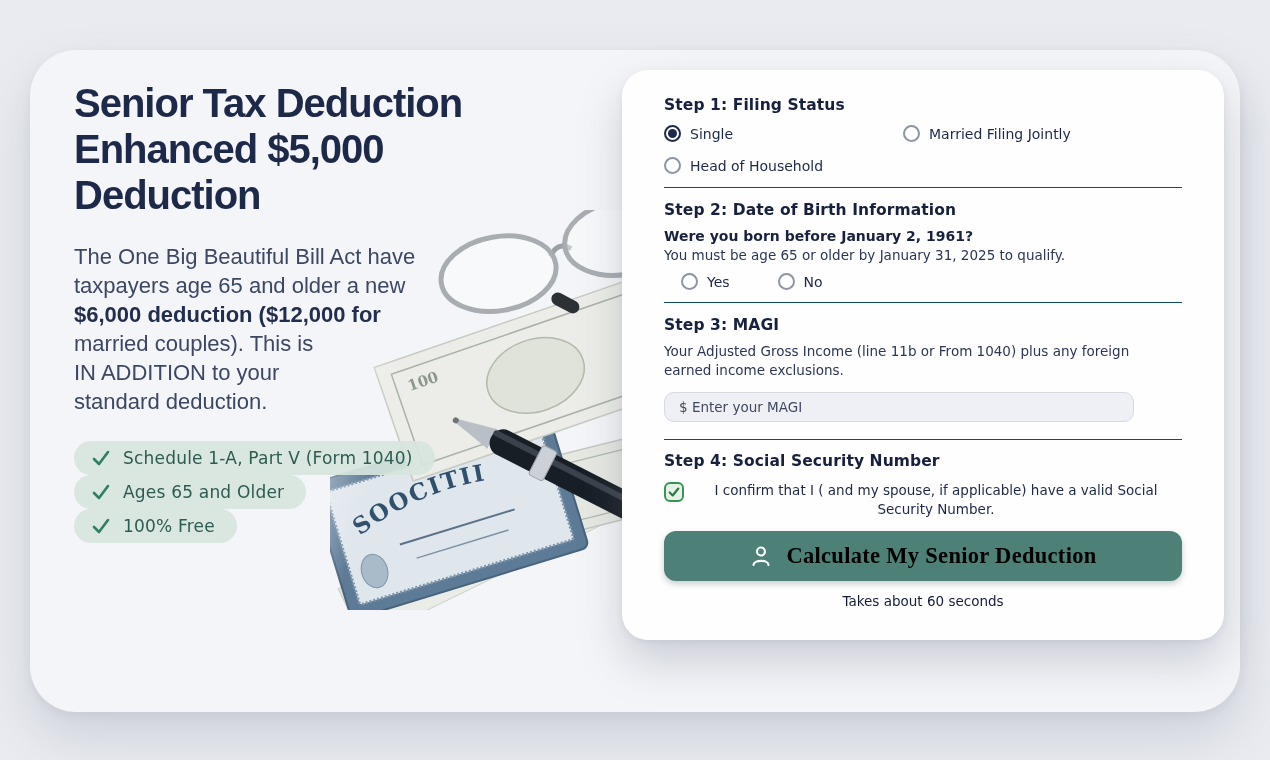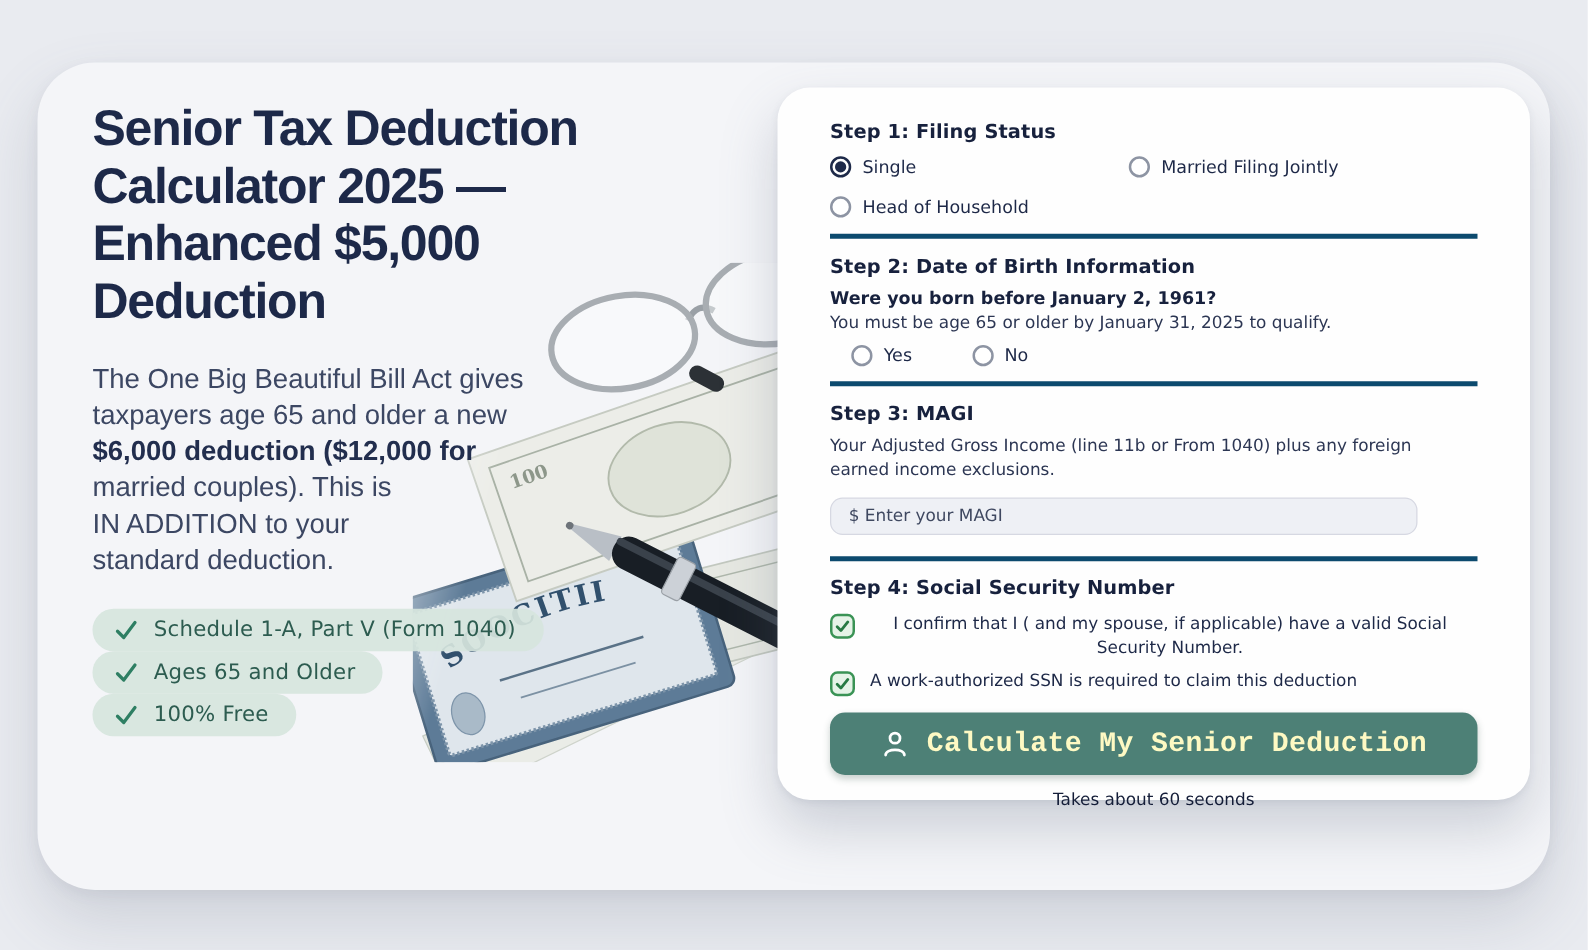--- a/index.html
+++ b/index.html
@@ -49,21 +49,21 @@
 
   
   .form-card {
     position:absolute; left:592px; top:20px; width:602px; height:570px;
     background:#fefefe; border-radius:26px;
     box-shadow:0 22px 44px rgba(98,106,128,.28), 0 2px 6px rgba(98,106,128,.10);
     padding:26px 42px 20px; z-index:3;
     font-family:"DejaVu Sans", sans-serif; color:#1a2340;
   }
   .step-title { font-size:15.5px; font-weight:700; color:#17213d; letter-spacing:.1px; }
-  .section { border-bottom:4px solid #0c4a6e; }
+  .section { border-bottom:1px solid #0c4a6e; }
   .s1 { padding-bottom:13px; }
   .s1 .step-title { margin-bottom:11px; }
   .radio-grid { display:grid; grid-template-columns:239px 1fr; row-gap:15px; }
   .radio-row { display:flex; align-items:center; gap:9px; cursor:pointer; }
   .radio {
     width:17px; height:17px; border-radius:50%; flex:none;
     border:2px solid #8d94a3; background:#fff; position:relative;
   }
   .radio.checked { border-color:#1e2a49; }
   .radio.checked::after {
@@ -94,23 +94,23 @@
     width:20px; height:20px; border-radius:6px; flex:none; margin-top:1px;
     border:2px solid #3a9355; background:#e5f3e7;
     display:flex; align-items:center; justify-content:center;
   }
   .checkbox svg { display:none; }
   .checkbox.checked svg { display:block; }
   .cb-label { font-size:13.5px; line-height:18.5px; color:#1d2847; max-width:480px; }
 
   .submit-btn {
     margin-top:13px; width:518px; height:50px; border:none; cursor:pointer;
-    background:#4d8076; border-radius:12px; color:#fef9c3;
+    background:#4d8076; border-radius:12px; color:#000000;
     display:flex; align-items:center; justify-content:center; gap:13px;
-    font-family:Liberation Mono, monospace; font-size:22.5px; font-weight:700;
+    font-family:Liberation Serif, serif; font-size:22.5px; font-weight:700;
     letter-spacing:.3px;
     box-shadow:0 3px 6px rgba(40,70,60,.25);
   }
   .footnote { margin-top:12px; text-align:center; font-size:13.5px; color:#141d38; }
 </style>
 </head>
 <body>
 
 <div class="stage">
   <div class="main-card">
@@ -163,26 +163,25 @@
           <ellipse cx="160" cy="38" rx="58" ry="37" fill="rgba(251,252,253,0.45)" stroke="#a8adb2" stroke-width="5"></ellipse>
           <path d="M216,28 L268,8" fill="none" stroke="#a8adb2" stroke-width="5"></path>
           <rect x="78" y="86" width="30" height="13" rx="6.5" fill="#2c3136" transform="rotate(38 93 92)"></rect>
         </g>
       </svg>
     </div>
 
     <div class="hero">
       <h1 class="hero-title">
         <div>Senior Tax Deduction</div>
-        <div>Calculator 2025 —</div>
         <div>Enhanced $5,000</div>
         <div>Deduction</div>
       </h1>
       <div class="hero-desc">
-        <div>The One Big Beautiful Bill Act gives</div>
+        <div>The One Big Beautiful Bill Act have</div>
         <div>taxpayers age 65 and older a new</div>
         <div class="bold-line">$6,000 deduction ($12,000 for</div>
         <div>married couples). This is</div>
         <div>IN ADDITION to your</div>
         <div>standard deduction.</div>
       </div>
       <div class="badges">
         <div class="badge">
           <svg class="check" viewBox="0 0 20 20">
             <polyline points="3,11 8,16 17,4" fill="none" stroke="#2e7f63" stroke-width="2.6" stroke-linecap="round" stroke-linejoin="round"></polyline>
@@ -249,28 +248,20 @@
       <div class="section s4">
         <div class="step-title">Step 4: Social Security Number</div>
         <div class="cb-row">
           <span class="checkbox checked">
             <svg viewBox="0 0 14 14" width="12" height="12">
               <polyline points="2,7.5 5.5,11 12,3" fill="none" stroke="#277a43" stroke-width="2.6" stroke-linecap="round" stroke-linejoin="round"></polyline>
             </svg>
           </span>
           <span class="cb-label">I confirm that I ( and my spouse, if applicable) have a valid Social Security Number.</span>
         </div>
-        <div class="cb-row">
-          <span class="checkbox checked">
-            <svg viewBox="0 0 14 14" width="12" height="12">
-              <polyline points="2,7.5 5.5,11 12,3" fill="none" stroke="#277a43" stroke-width="2.6" stroke-linecap="round" stroke-linejoin="round"></polyline>
-            </svg>
-          </span>
-          <span class="cb-label">A work-authorized SSN is required to claim this deduction</span>
-        </div>
       </div>
 
       <button class="submit-btn">
         <svg width="24" height="24" viewBox="0 0 24 24">
           <circle cx="12" cy="7.5" r="4" fill="none" stroke="#ffffff" stroke-width="2.2"></circle>
           <path d="M4.5,21 C4.5,15.5 19.5,15.5 19.5,21" fill="none" stroke="#ffffff" stroke-width="2.2" stroke-linecap="round"></path>
         </svg>
         <span>Calculate My Senior Deduction</span>
       </button>
       <div class="footnote">Takes about 60 seconds</div>

